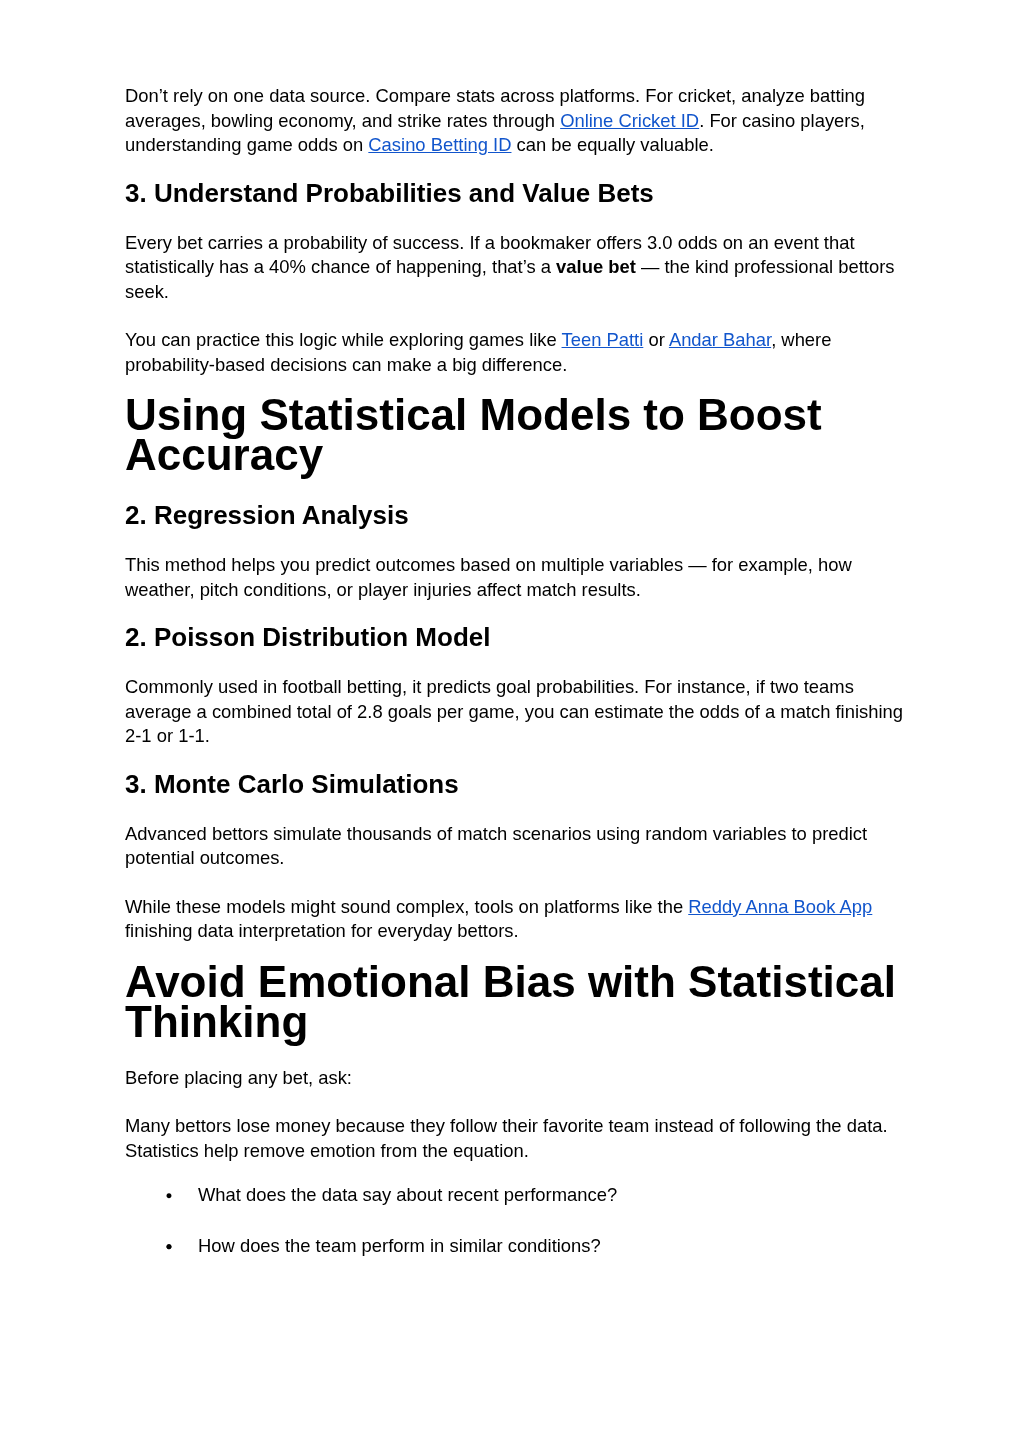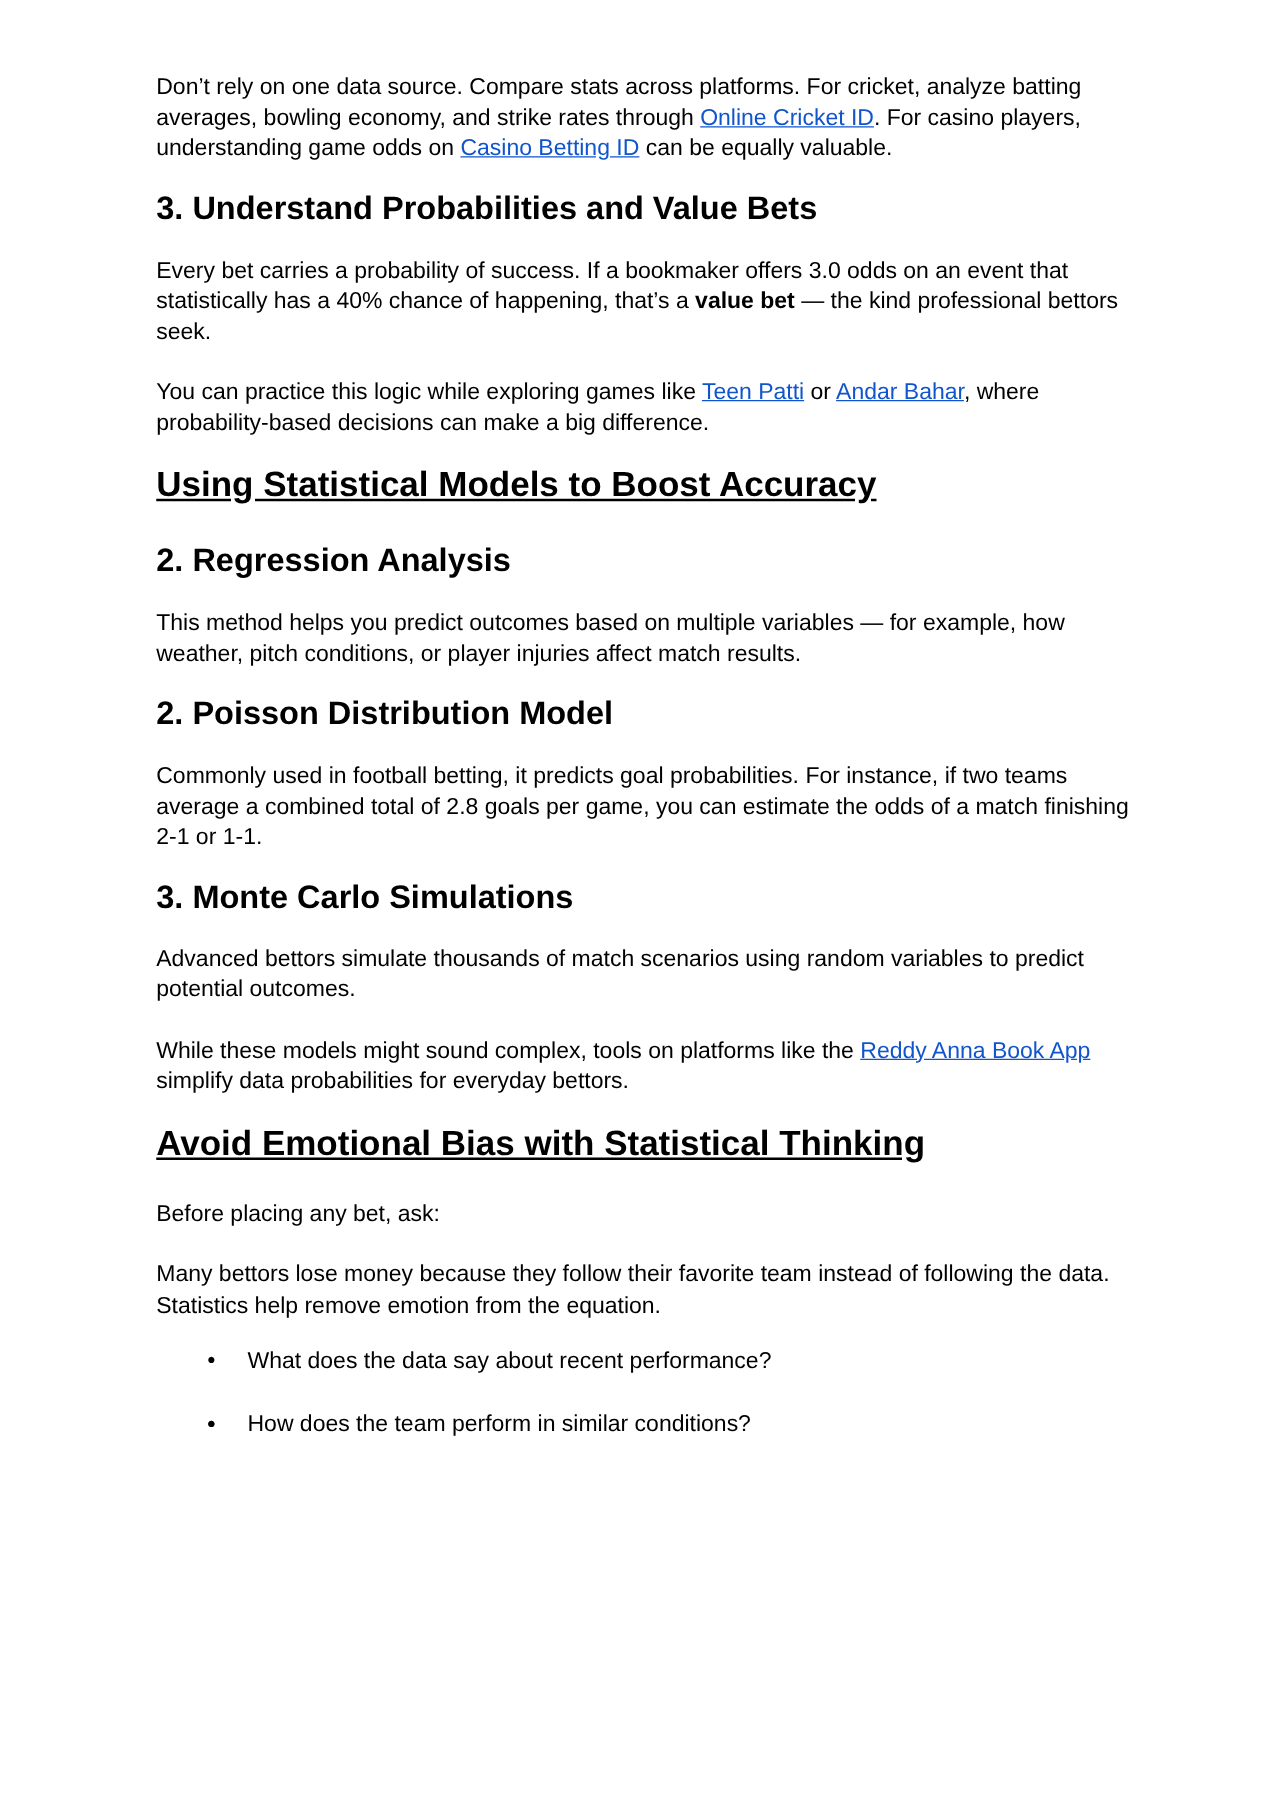--- a/index.html
+++ b/index.html
@@ -9,42 +9,41 @@
   }
   body {
     width: 1024px;
     height: 1446px;
     overflow: hidden;
   }
   .page {
     box-sizing: border-box;
     width: 1024px;
     height: 1446px;
-    padding: 57px 116px 0 125px;
+    padding: 84px 116px 0 125px;
     font-family: "Liberation Sans", sans-serif;
     font-size: 18.4px;
     line-height: 24.5px;
     color: #000000;
     background: #ffffff;
     display: flex;
     flex-direction: column;      
     align-items: stretch;
   }
   .para {
     margin: 24px 0 0 0;
   }
   .para.first {
     margin-top: 0;
   }
   h1.doc-h1 {
-    font-size: 28px;
+    font-size: 44px;
     line-height: 40px;
     font-weight: bold;
     margin: 18px 0 0 0;
-    text-decoration: underline;
   }
   h3.doc-h3 {
     font-size: 26px;
     line-height: 28px;
     font-weight: bold;
     margin: 21px 0 0 0;
   }
   h3.doc-h3.after-h1 {
     margin-top: 26px;
   }
@@ -96,21 +95,21 @@
   <p class="para">This method helps you predict outcomes based on multiple variables — for example, how weather, pitch conditions, or player injuries affect match results.</p>
 
   <h3 class="doc-h3">2. Poisson Distribution Model</h3>
 
   <p class="para">Commonly used in football betting, it predicts goal probabilities. For instance, if two teams average a combined total of 2.8 goals per game, you can estimate the odds of a match finishing 2-1 or 1-1.</p>
 
   <h3 class="doc-h3">3. Monte Carlo Simulations</h3>
 
   <p class="para">Advanced bettors simulate thousands of match scenarios using random variables to predict potential outcomes.</p>
 
-  <p class="para"><span>While these models might sound complex, tools on platforms like the </span><a class="doc-link">Reddy Anna Book App</a><span> simplify data probabilities for everyday bettors.</span></p>
+  <p class="para"><span>While these models might sound complex, tools on platforms like the </span><a class="doc-link">Reddy Anna Book App</a><span> finishing data interpretation for everyday bettors.</span></p>
 
   <h1 class="doc-h1">Avoid Emotional Bias with Statistical Thinking</h1>
 
   <p class="para">Before placing any bet, ask:</p>
 
   <p class="para">Many bettors lose money because they follow their favorite team instead of following the data. Statistics help remove emotion from the equation.</p>
 
   <div class="bullet-list">
     <div class="bullet-item"><span class="bullet-marker">●</span><span>What does the data say about recent performance?</span></div>
     <div class="bullet-item"><span class="bullet-marker">●</span></div>

